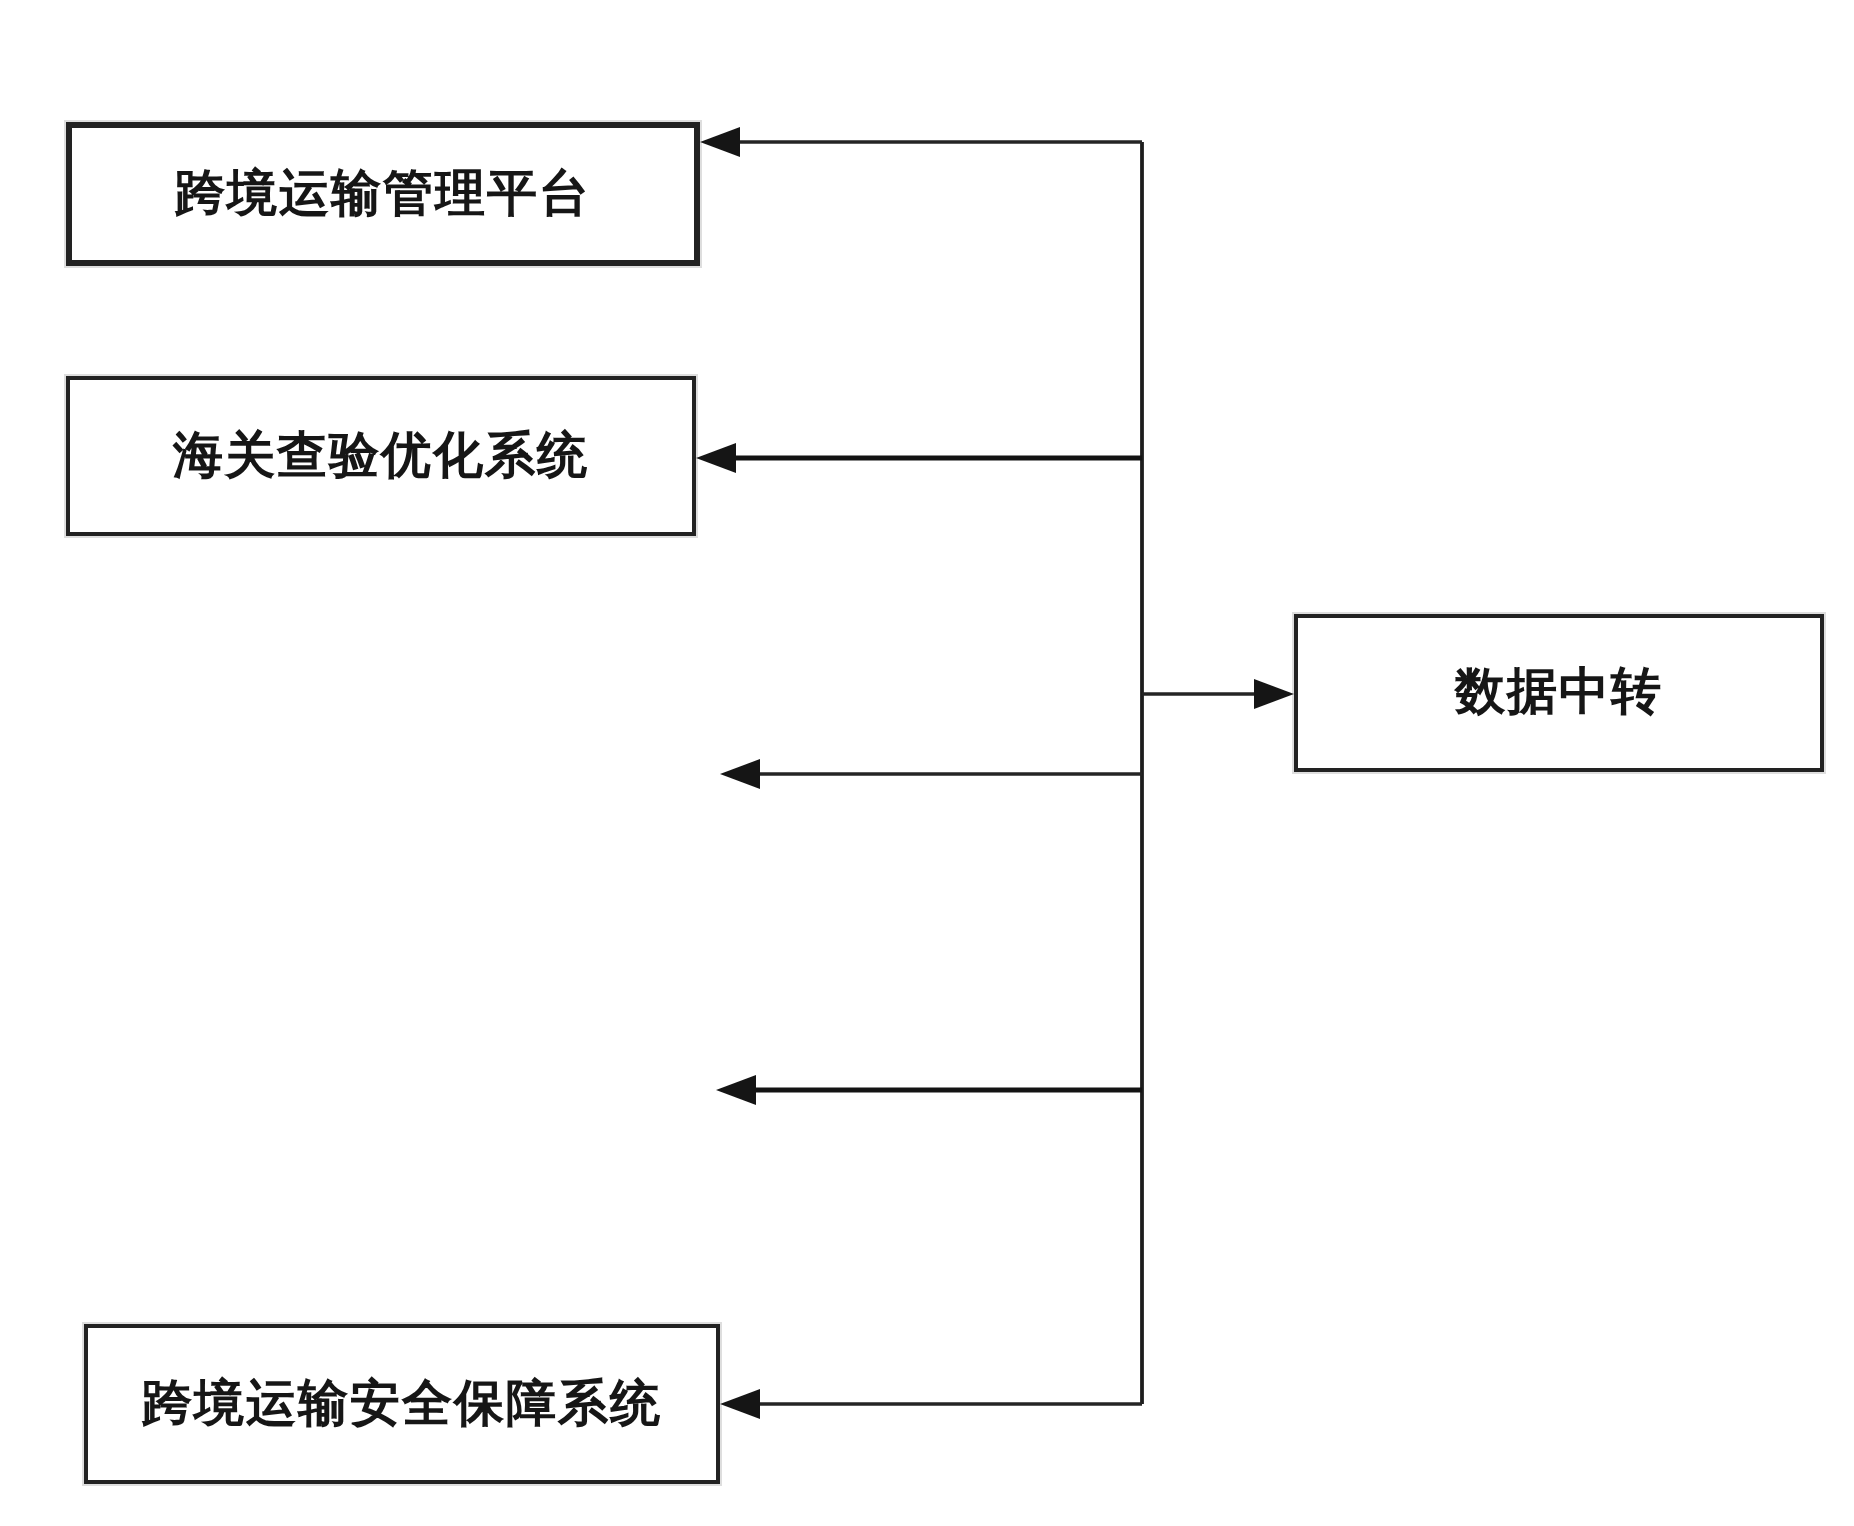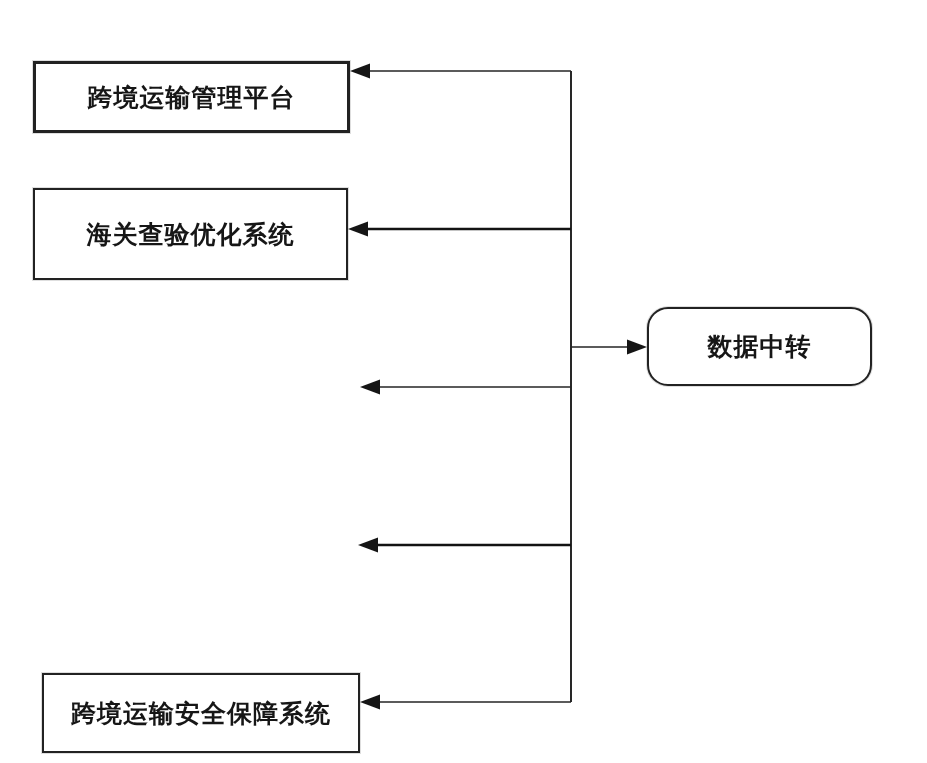--- a/index.html
+++ b/index.html
@@ -53,26 +53,26 @@
   .node .lbl {
     font-size: 25px;
     font-weight: 600;
     letter-spacing: 1px;
     color: #161616;
     white-space: nowrap;
     line-height: 1;
   }
   
   .n0 { left: 33px;  top: 31px;  width: 317px; height: 72px; border-width: 3px; margin-top: 30px; }
-  .n1 { left: 33px;  top: 188px; width: 315px; height: 92px; }
+  .n1 { left: 33px;  top: 188px; width: 315px; height: 80px; }
   .n2 { left: 40px;  top: 348px; width: 320px; height: 75px; }
   .n3 { left: 42px;  top: 507px; width: 316px; height: 80px; }
-  .n4 { left: 42px;  top: 662px; width: 318px; height: 80px; margin-top: 11px; }
+  .n4 { left: 42px;  top: 662px; width: 318px; height: 80px; }
   
-  .n5 { left: 647px; top: 307px; width: 225px; height: 79px; border-radius: 21px; }
+  .n5 { left: 647px; top: 307px; width: 265px; height: 79px; }
 </style>
 </head>
 <body>
 
 <div id="canvas">
 
   <svg id="connector-layer" viewBox="0 0 927 763">
 
     <line class="trunk" x1="571" y1="71" x2="571" y2="702"></line>
 

